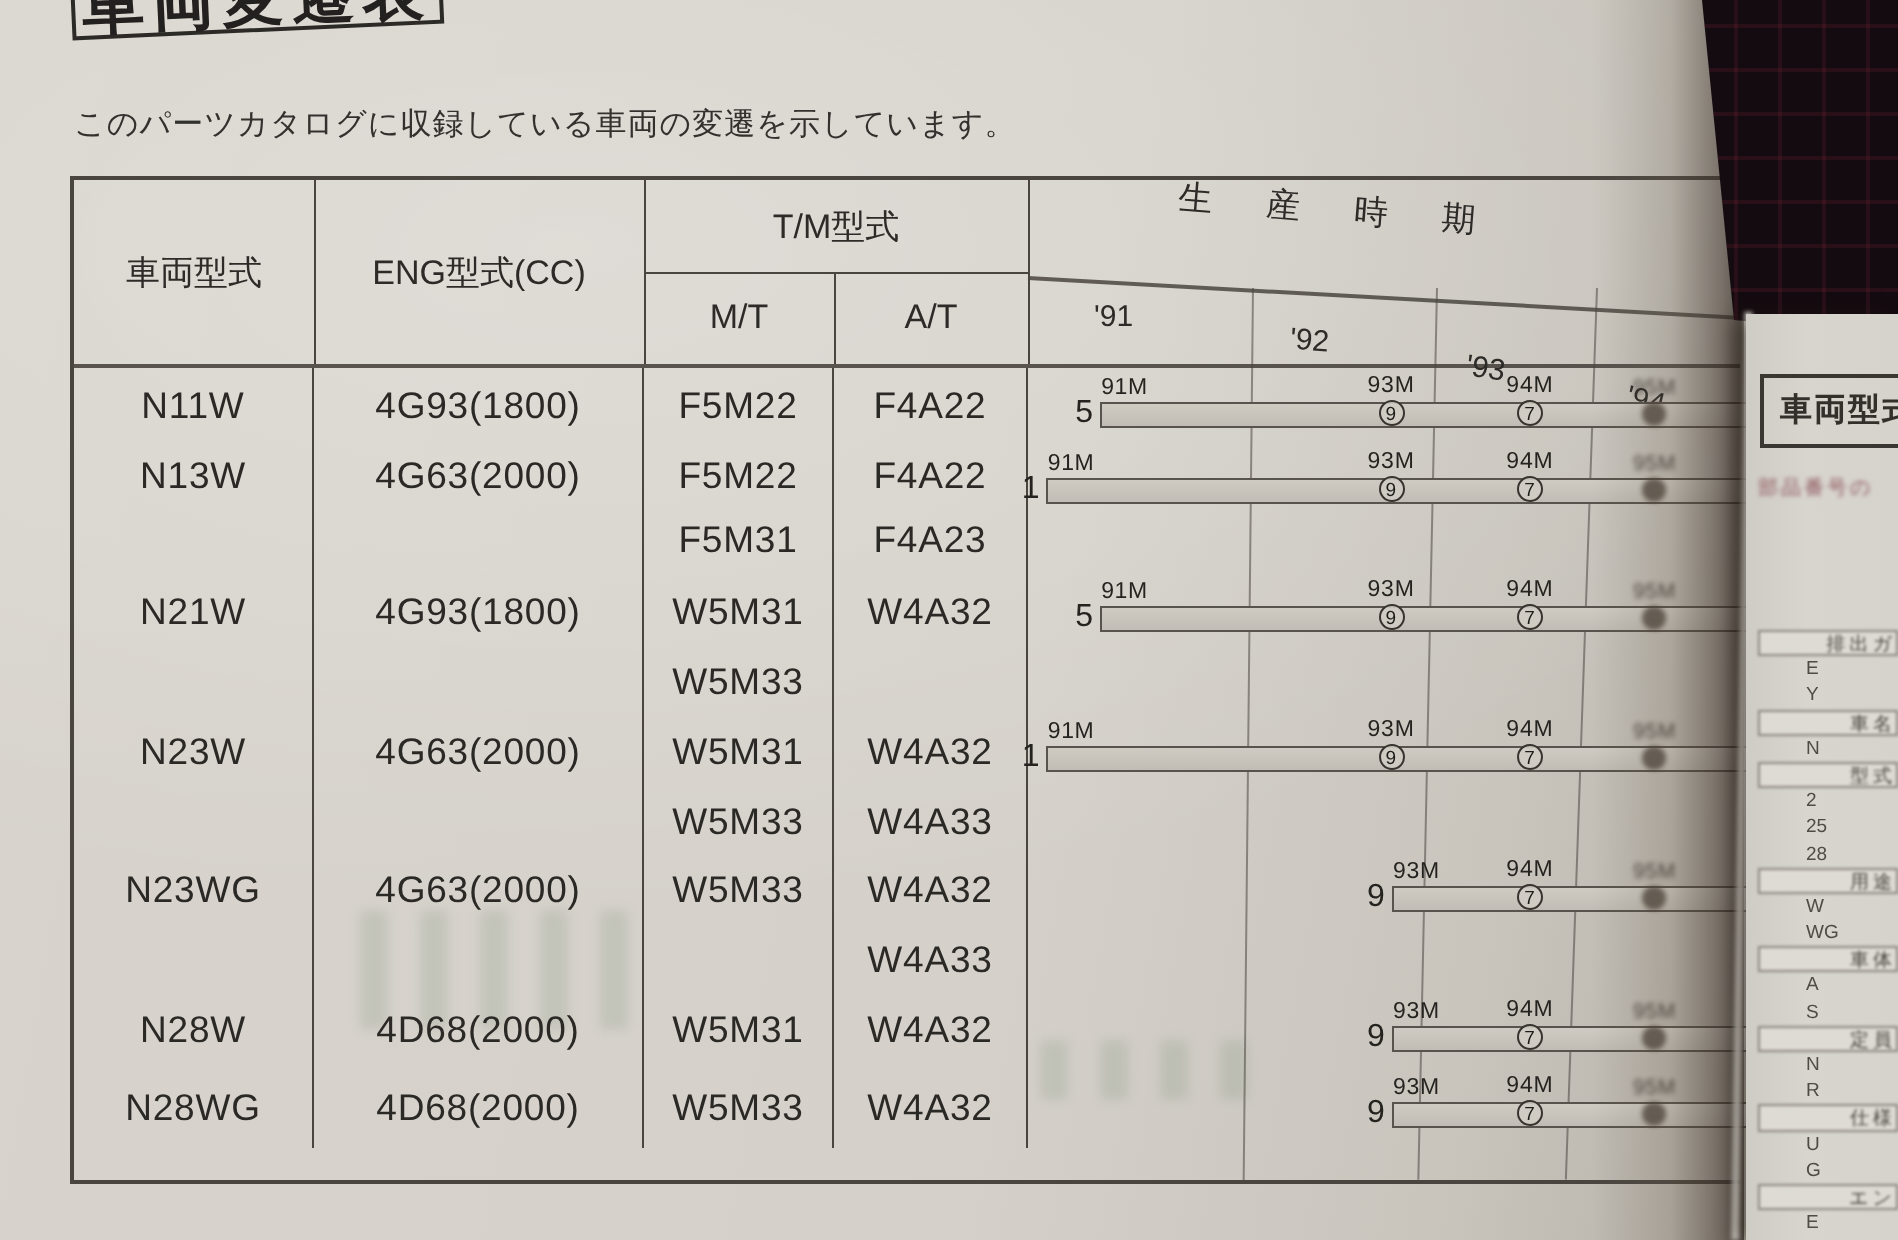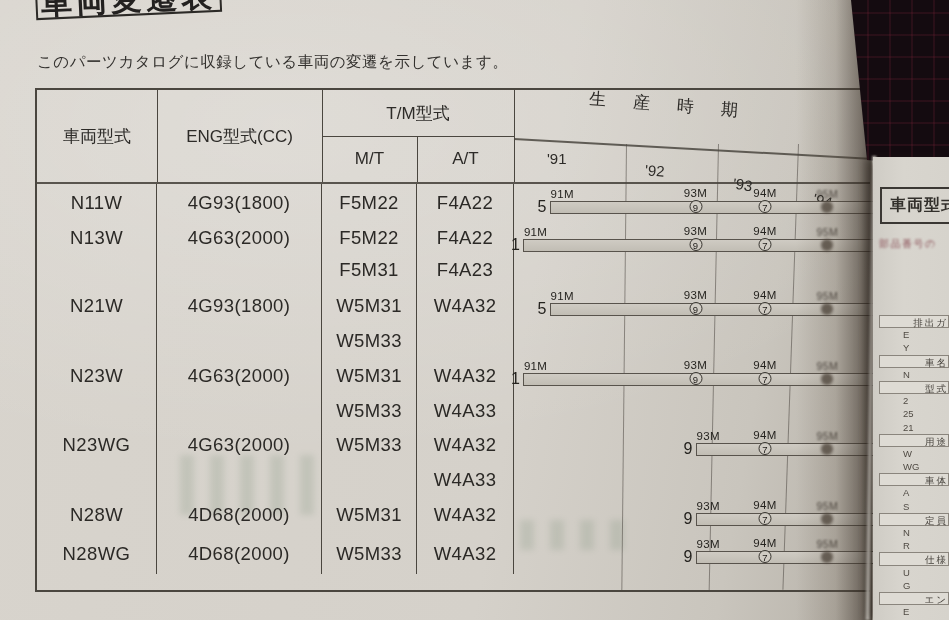--- a/index.html
+++ b/index.html
@@ -320,21 +320,21 @@
     <div class="np-red">部品番号の</div>
     <div class="legend">
       <div class="lr lb">排出ガ</div>
       <div class="lr">E</div>
       <div class="lr">Y</div>
       <div class="lr lb">車名</div>
       <div class="lr">N</div>
       <div class="lr lb">型式</div>
       <div class="lr">2</div>
       <div class="lr">25</div>
-      <div class="lr">21</div>
+      <div class="lr">28</div>
       <div class="lr lb">用途</div>
       <div class="lr">W</div>
       <div class="lr">WG</div>
       <div class="lr lb">車体</div>
       <div class="lr">A</div>
       <div class="lr">S</div>
       <div class="lr lb">定員</div>
       <div class="lr">N</div>
       <div class="lr">R</div>
       <div class="lr lb">仕様</div>

